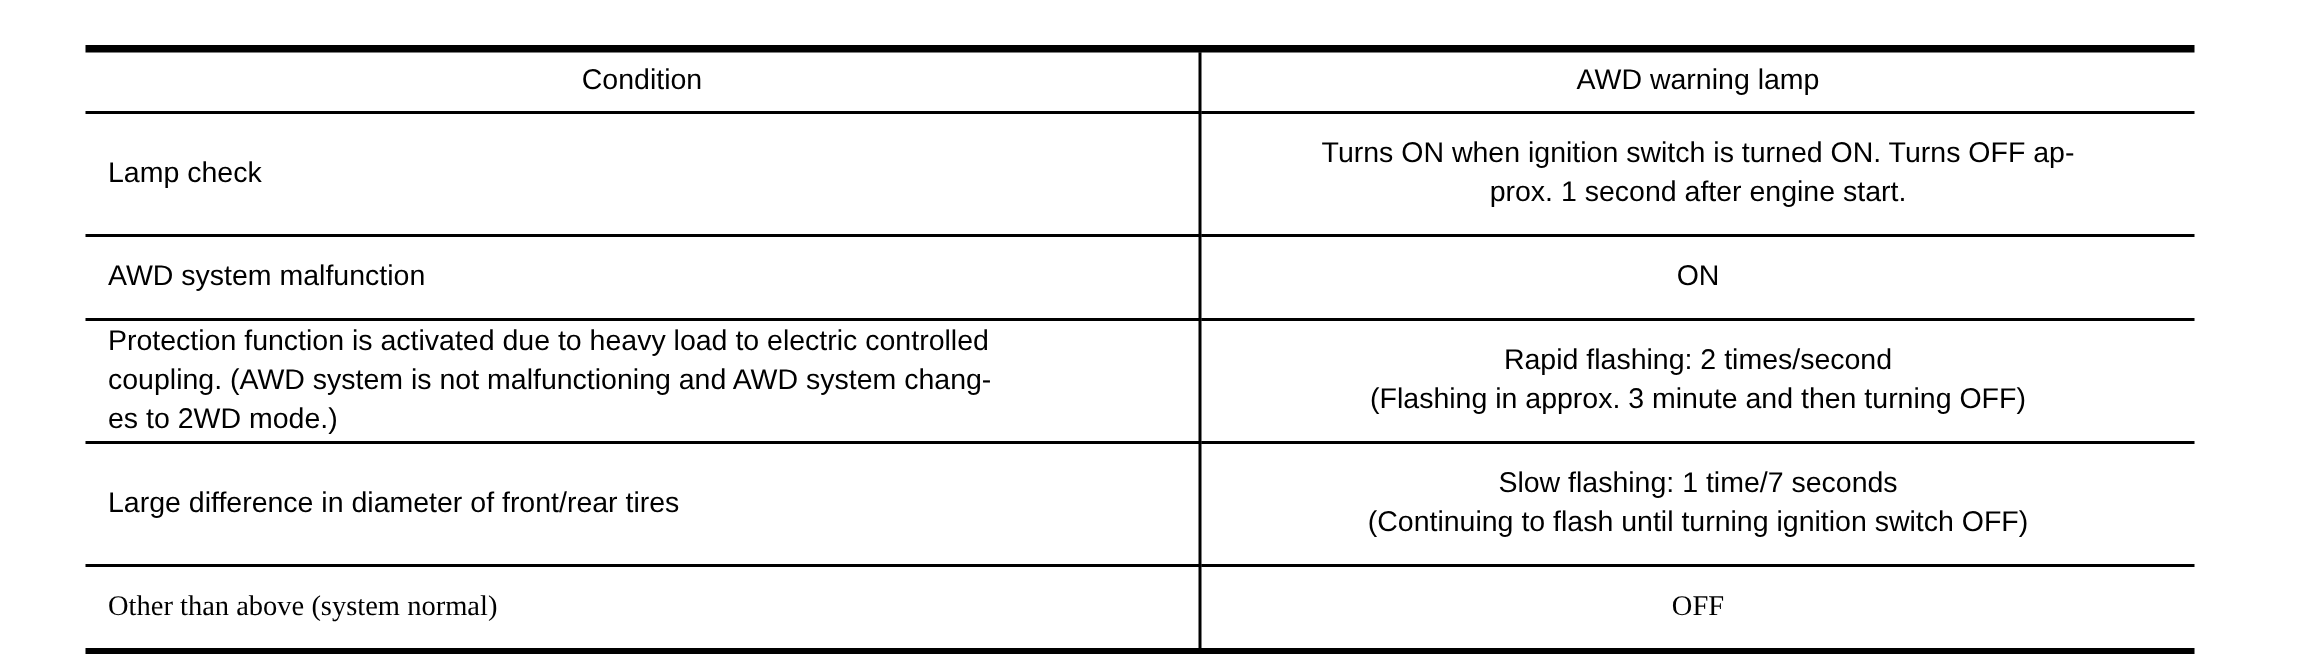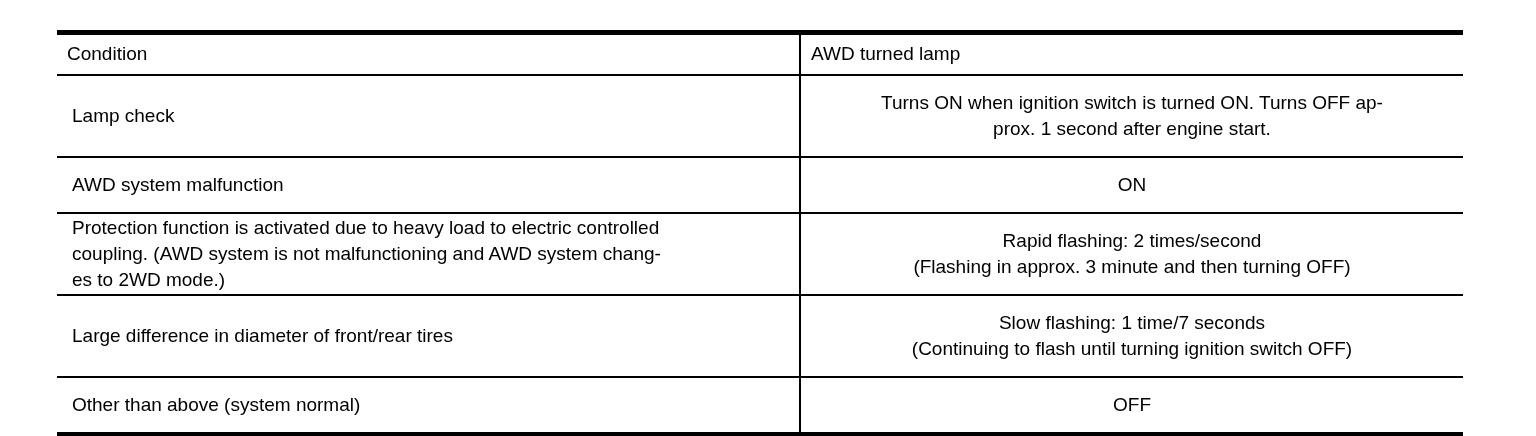--- a/index.html
+++ b/index.html
@@ -34,50 +34,50 @@
     white-space: pre-line;
     overflow: hidden;
   }
   table.doc-table th:first-child,
   table.doc-table td:first-child {
     border-right: 2px solid #000000;
   }
   col.c-condition { width: 743px; }
   col.c-lamp      { width: 663px; }
   th.hdr {
-    text-align: left;
+    text-align: center;
     padding: 0 10px;
   }
   td.cell-condition {
     text-align: left;
     padding: 0 12px 0 15px;
   }
   td.cell-lamp {
     text-align: center;
     padding: 14px 10px;
   }
   tr.r-header { height: 42px; }
   tr.r-0 { height: 56px; }
   tr.r-1 { height: 40px; }
   tr.r-2 { height: 78px; }
   tr.r-3 { height: 66px; margin-top: 16px; }
-  tr.r-4 { height: 45px; }
+  tr.r-4 { height: 45px; font-family: Liberation Serif, serif; }
 </style>
 </head>
 <body>
 
 <table class="doc-table">
   <colgroup>
     <col class="c-condition">
     <col class="c-lamp">
   </colgroup>
   <thead>
     <tr class="r-header">
       <th class="hdr">Condition</th>
-      <th class="hdr">AWD turned lamp</th>
+      <th class="hdr">AWD warning lamp</th>
     </tr>
   </thead>
   <tbody>
     <tr class="r-0">
       <td class="cell-condition">Lamp check</td>
       <td class="cell-lamp">Turns ON when ignition switch is turned ON. Turns OFF ap-
 prox. 1 second after engine start.</td>
     </tr>
     <tr class="r-1">
       <td class="cell-condition">AWD system malfunction</td>

